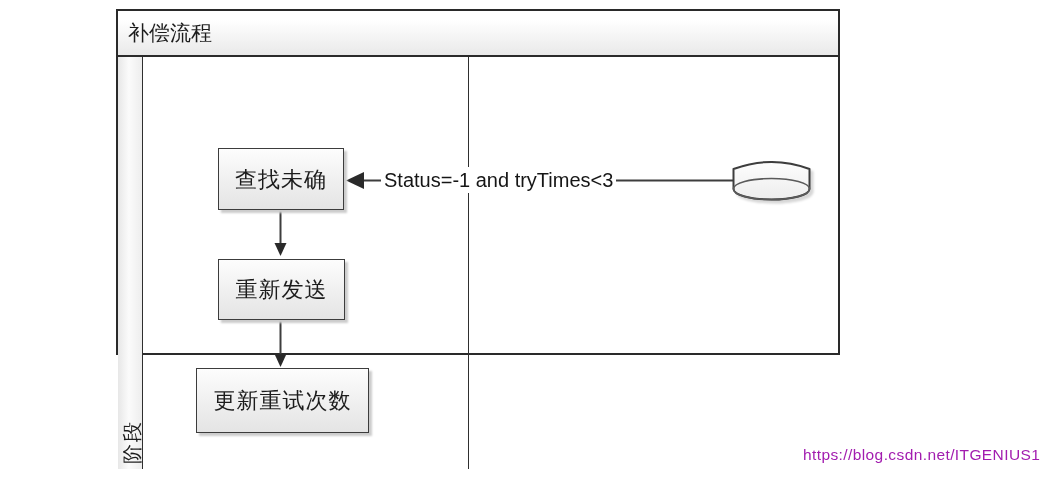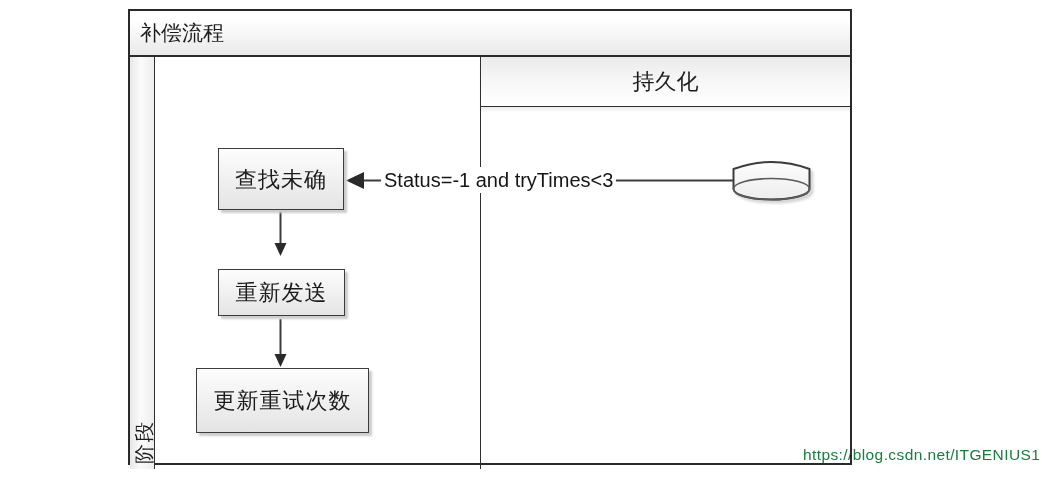--- a/index.html
+++ b/index.html
@@ -4,25 +4,25 @@
 <style>
   html,body{margin:0;padding:0;background:#fff;}
   .stage{
     position:relative;width:1042px;height:477px;background:#fff;overflow:hidden;
     font-family:"Liberation Serif","DejaVu Serif",serif;color:#1c1c1c;
   }
   
   .watermark{
     position:absolute;left:803px;top:446px;z-index:0;
     font-family:"Liberation Sans","DejaVu Sans",sans-serif;
-    font-size:15.5px;letter-spacing:.4px;color:#15803d;white-space:nowrap;
+    font-size:15.5px;letter-spacing:.4px;color:#a21caf;white-space:nowrap;
   }
   
   .frame{
-    position:absolute;left:128px;top:9px;width:724px;height:456px;z-index:1;
+    position:absolute;left:116px;top:9px;width:724px;height:346px;z-index:1;
     border:2px solid #2a2a2a;box-sizing:border-box;
   }
   .title-band{
     position:absolute;left:0;top:0;width:720px;height:46px;
     background:linear-gradient(180deg,#ffffff 20%,#e9e9e9 100%);
     border-bottom:2px solid #2a2a2a;box-sizing:border-box;
     display:flex;align-items:center;padding-left:10px;
     font-size:21px;
   }
   .phase-strip{
@@ -53,21 +53,21 @@
   
   .node{
     position:absolute;z-index:3;box-sizing:border-box;
     border:1px solid #3c3c3c;
     background:linear-gradient(180deg,#fdfdfd 0%,#efefef 55%,#e4e4e4 100%);
     box-shadow:3px 3px 2px #cccccc;
     display:flex;flex-direction:column;align-items:center;justify-content:center;
     font-size:22px;line-height:29px;text-align:center;letter-spacing:1px;
   }
   .node1{left:218px;top:148px;width:126px;height:62px;}
-  .node2{left:218px;top:269px;width:127px;height:47px;}
+  .node2{left:218px;top:259px;width:127px;height:61px;}
   .node3{left:196px;top:368px;width:173px;height:65px;}
   
   .edge-label{
     position:absolute;left:381px;top:167px;z-index:3;
     background:#ffffff;padding:0 3px;white-space:nowrap;
     font-family:Liberation Sans, sans-serif;
     font-size:20px;line-height:26px;color:#161616;
   }
 </style>
 </head>
@@ -76,23 +76,20 @@
 <div class="stage">
 
   <div class="watermark">https://blog.csdn.net/ITGENIUS1</div>
 
   <div class="frame">
     <div class="title-band">
       <span>补偿流程</span>
     </div>
     <div class="phase-strip">
       <span class="phase-label">阶段</span>
-    </div>
-    <div class="lane-header lane2">
-      <span>持久化</span>
     </div>
     <div class="lane-divider"></div>
   </div>
 
   <svg class="overlay" viewBox="0 0 1042 477">
     <defs>
       <linearGradient id="cylGrad" x1="0" y1="0" x2="0" y2="1">
         <stop offset="0" stop-color="#fdfdfd"></stop>
         <stop offset="1" stop-color="#ededed"></stop>
       </linearGradient>

